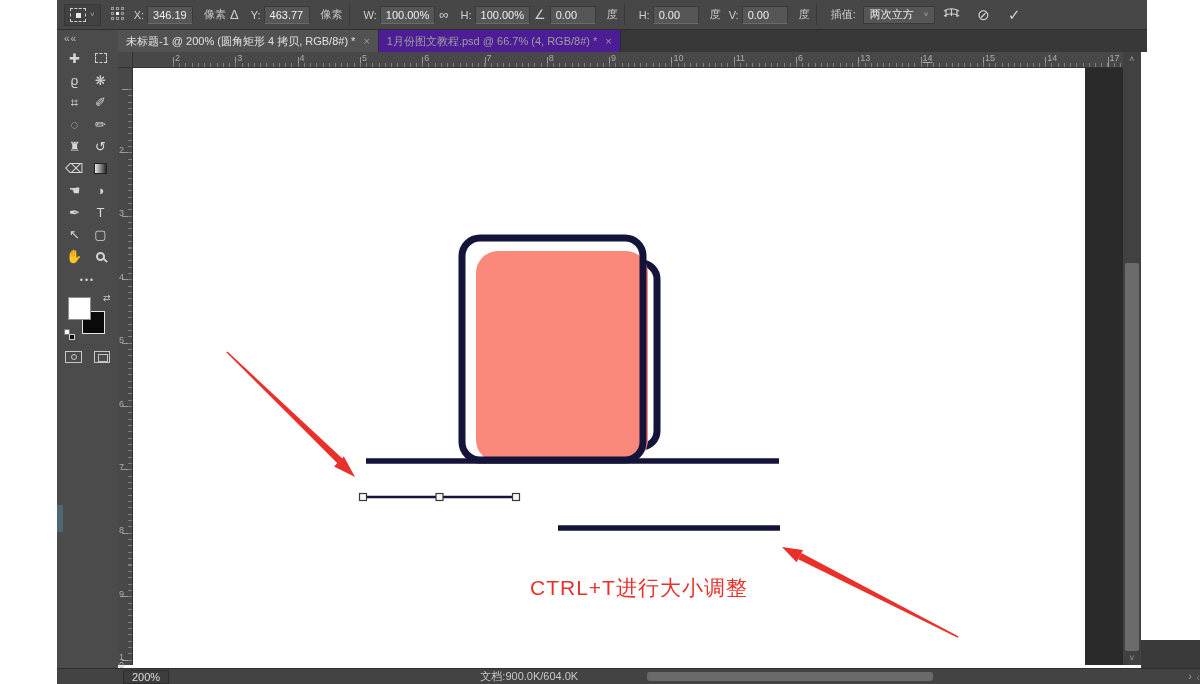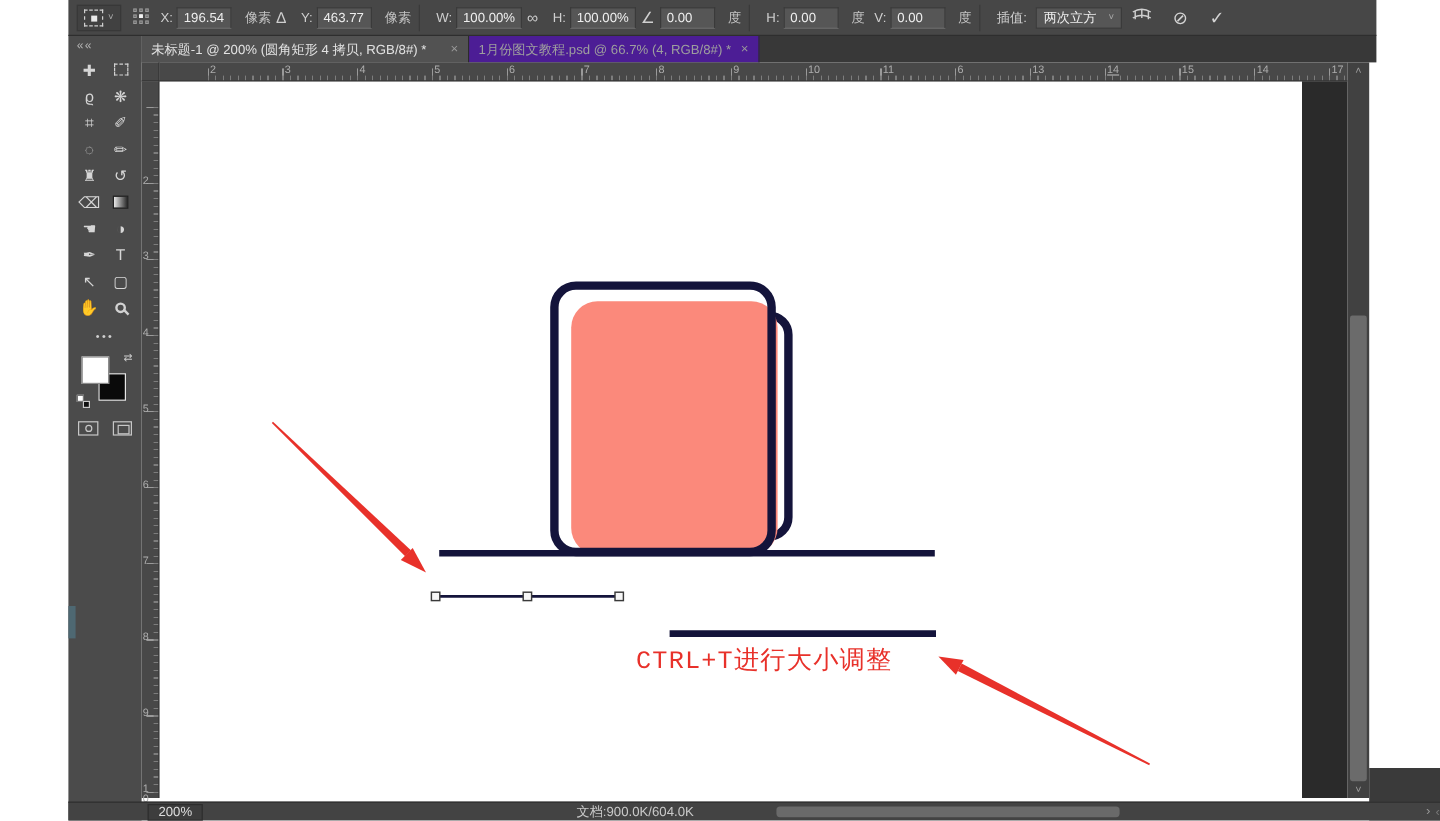--- a/index.html
+++ b/index.html
@@ -26,21 +26,21 @@
   .ob-select{background:#565656;border:1px solid #3a3a3a;height:18px;display:flex;align-items:center;
     padding:0 6px;color:#eee;margin-left:4px;}
   .ob-select .caret{margin-left:10px;color:#aaa;font-size:8px;}
   .warp-icon{margin:0 8px;display:inline-block;}
   .big-icon{font-size:15px;margin:0 9px;color:#d4d4d4;}
 
   
   .tab-bar{position:absolute;left:118px;top:30px;width:1029px;height:22px;background:#383838;display:flex;}
   .tab{height:22px;display:flex;align-items:center;padding:0 8px;font-size:11px;color:#9e9e9e;
     background:#4c1d95;border-right:1px solid #2b2b2b;white-space:nowrap;}
-  .tab.active{background:#525252;color:#e2e2e2;gap:12px;}
+  .tab.active{background:#525252;color:#e2e2e2;}
   .tab-close{margin-left:8px;color:#9a9a9a;font-size:11px;}
 
   
   .toolbar{position:absolute;left:57px;top:30px;width:61px;height:654px;background:#4b4b4b;}
   .tb-collapse{color:#b5b5b5;font-size:10px;padding:3px 0 0 7px;letter-spacing:1px;}
   .tool-grid{display:grid;grid-template-columns:26px 26px;justify-content:center;margin-top:3px;}
   .tool{height:22px;display:flex;align-items:center;justify-content:center;color:#d6d6d6;font-size:13px;}
   .tool .tg{line-height:1;}
   .tg.dashed-box{width:12px;height:10px;border:1px dashed #d2d2d2;}
   .tg.gradient-box{width:13px;height:11px;border:1px solid #222;background:linear-gradient(90deg,#e8e8e8,#2a2a2a);}
@@ -74,22 +74,22 @@
     background-image:
       repeating-linear-gradient(180deg,#7d7d7d 0 1px,transparent 1px 6.34px),
       repeating-linear-gradient(180deg,#9a9a9a 0 1px,transparent 1px 63.4px);
     background-size:4px 100%,10px 100%;background-position:right 20.6px,right 20.6px;background-repeat:no-repeat;}
   .rn{position:absolute;top:1px;color:#adadad;font-size:9px;}
   .rn.v{left:1px;top:auto;width:9px;line-height:8px;word-break:break-all;text-align:left;}
 
   
   .pasteboard{position:absolute;left:133px;top:68px;width:990px;height:597px;background:#2a2a2a;}
   .document{position:absolute;left:133px;top:68px;width:952px;height:597px;background:#ffffff;overflow:hidden;}
-  .caption{position:absolute;left:397px;top:468px;color:#e8312a;font-size:21px;letter-spacing:1px;
-    font-family:Liberation Mono, monospace;white-space:nowrap;}
+  .caption{position:absolute;left:397px;top:506px;color:#e8312a;font-size:21px;letter-spacing:1px;
+    font-family:Liberation Sans, sans-serif;white-space:nowrap;}
 
   
   .v-scrollbar{position:absolute;left:1123px;top:52px;width:18px;height:613px;background:#414141;}
   .vs-up{color:#9d9d9d;font-size:9px;text-align:center;padding-top:2px;}
   .vs-thumb{position:absolute;left:2px;top:211px;width:14px;height:388px;background:#6b6b6b;border-radius:2px;}
   .vs-down{position:absolute;bottom:2px;left:0;width:100%;text-align:center;color:#9d9d9d;font-size:9px;}
   .br-block{position:absolute;left:1141px;top:640px;width:59px;height:44px;background:#3a3a3a;}
   .status-bar{position:absolute;left:57px;top:668px;width:1143px;height:16px;background:#434343;
     border-top:1px solid #2e2e2e;display:flex;align-items:center;font-size:11px;color:#c9c9c9;justify-content:space-between;}
   .sb-zoom{margin-left:66px;background:#3d3d3d;border:1px solid #2d2d2d;padding:0 8px 1px;height:14px;color:#ddd;}
@@ -114,21 +114,21 @@
         <i></i>
         <i></i>
       <i></i>
         <i class="c"></i>
         <i></i>
       <i></i>
         <i></i>
         <i></i>
     </div>
     <span class="ob-lab">X:</span>
-    <span class="ob-field">196.54</span>
+    <span class="ob-field">346.19</span>
     <span class="ob-unit">像素</span>
     <span class="ob-icon">Δ</span>
     <span class="ob-lab">Y:</span>
     <span class="ob-field">463.77</span>
     <span class="ob-unit">像素</span>
     <span class="ob-sep"></span>
     <span class="ob-lab">W:</span>
     <span class="ob-field">100.00%</span>
     <span class="ob-icon">∞</span>
     <span class="ob-lab">H:</span>

